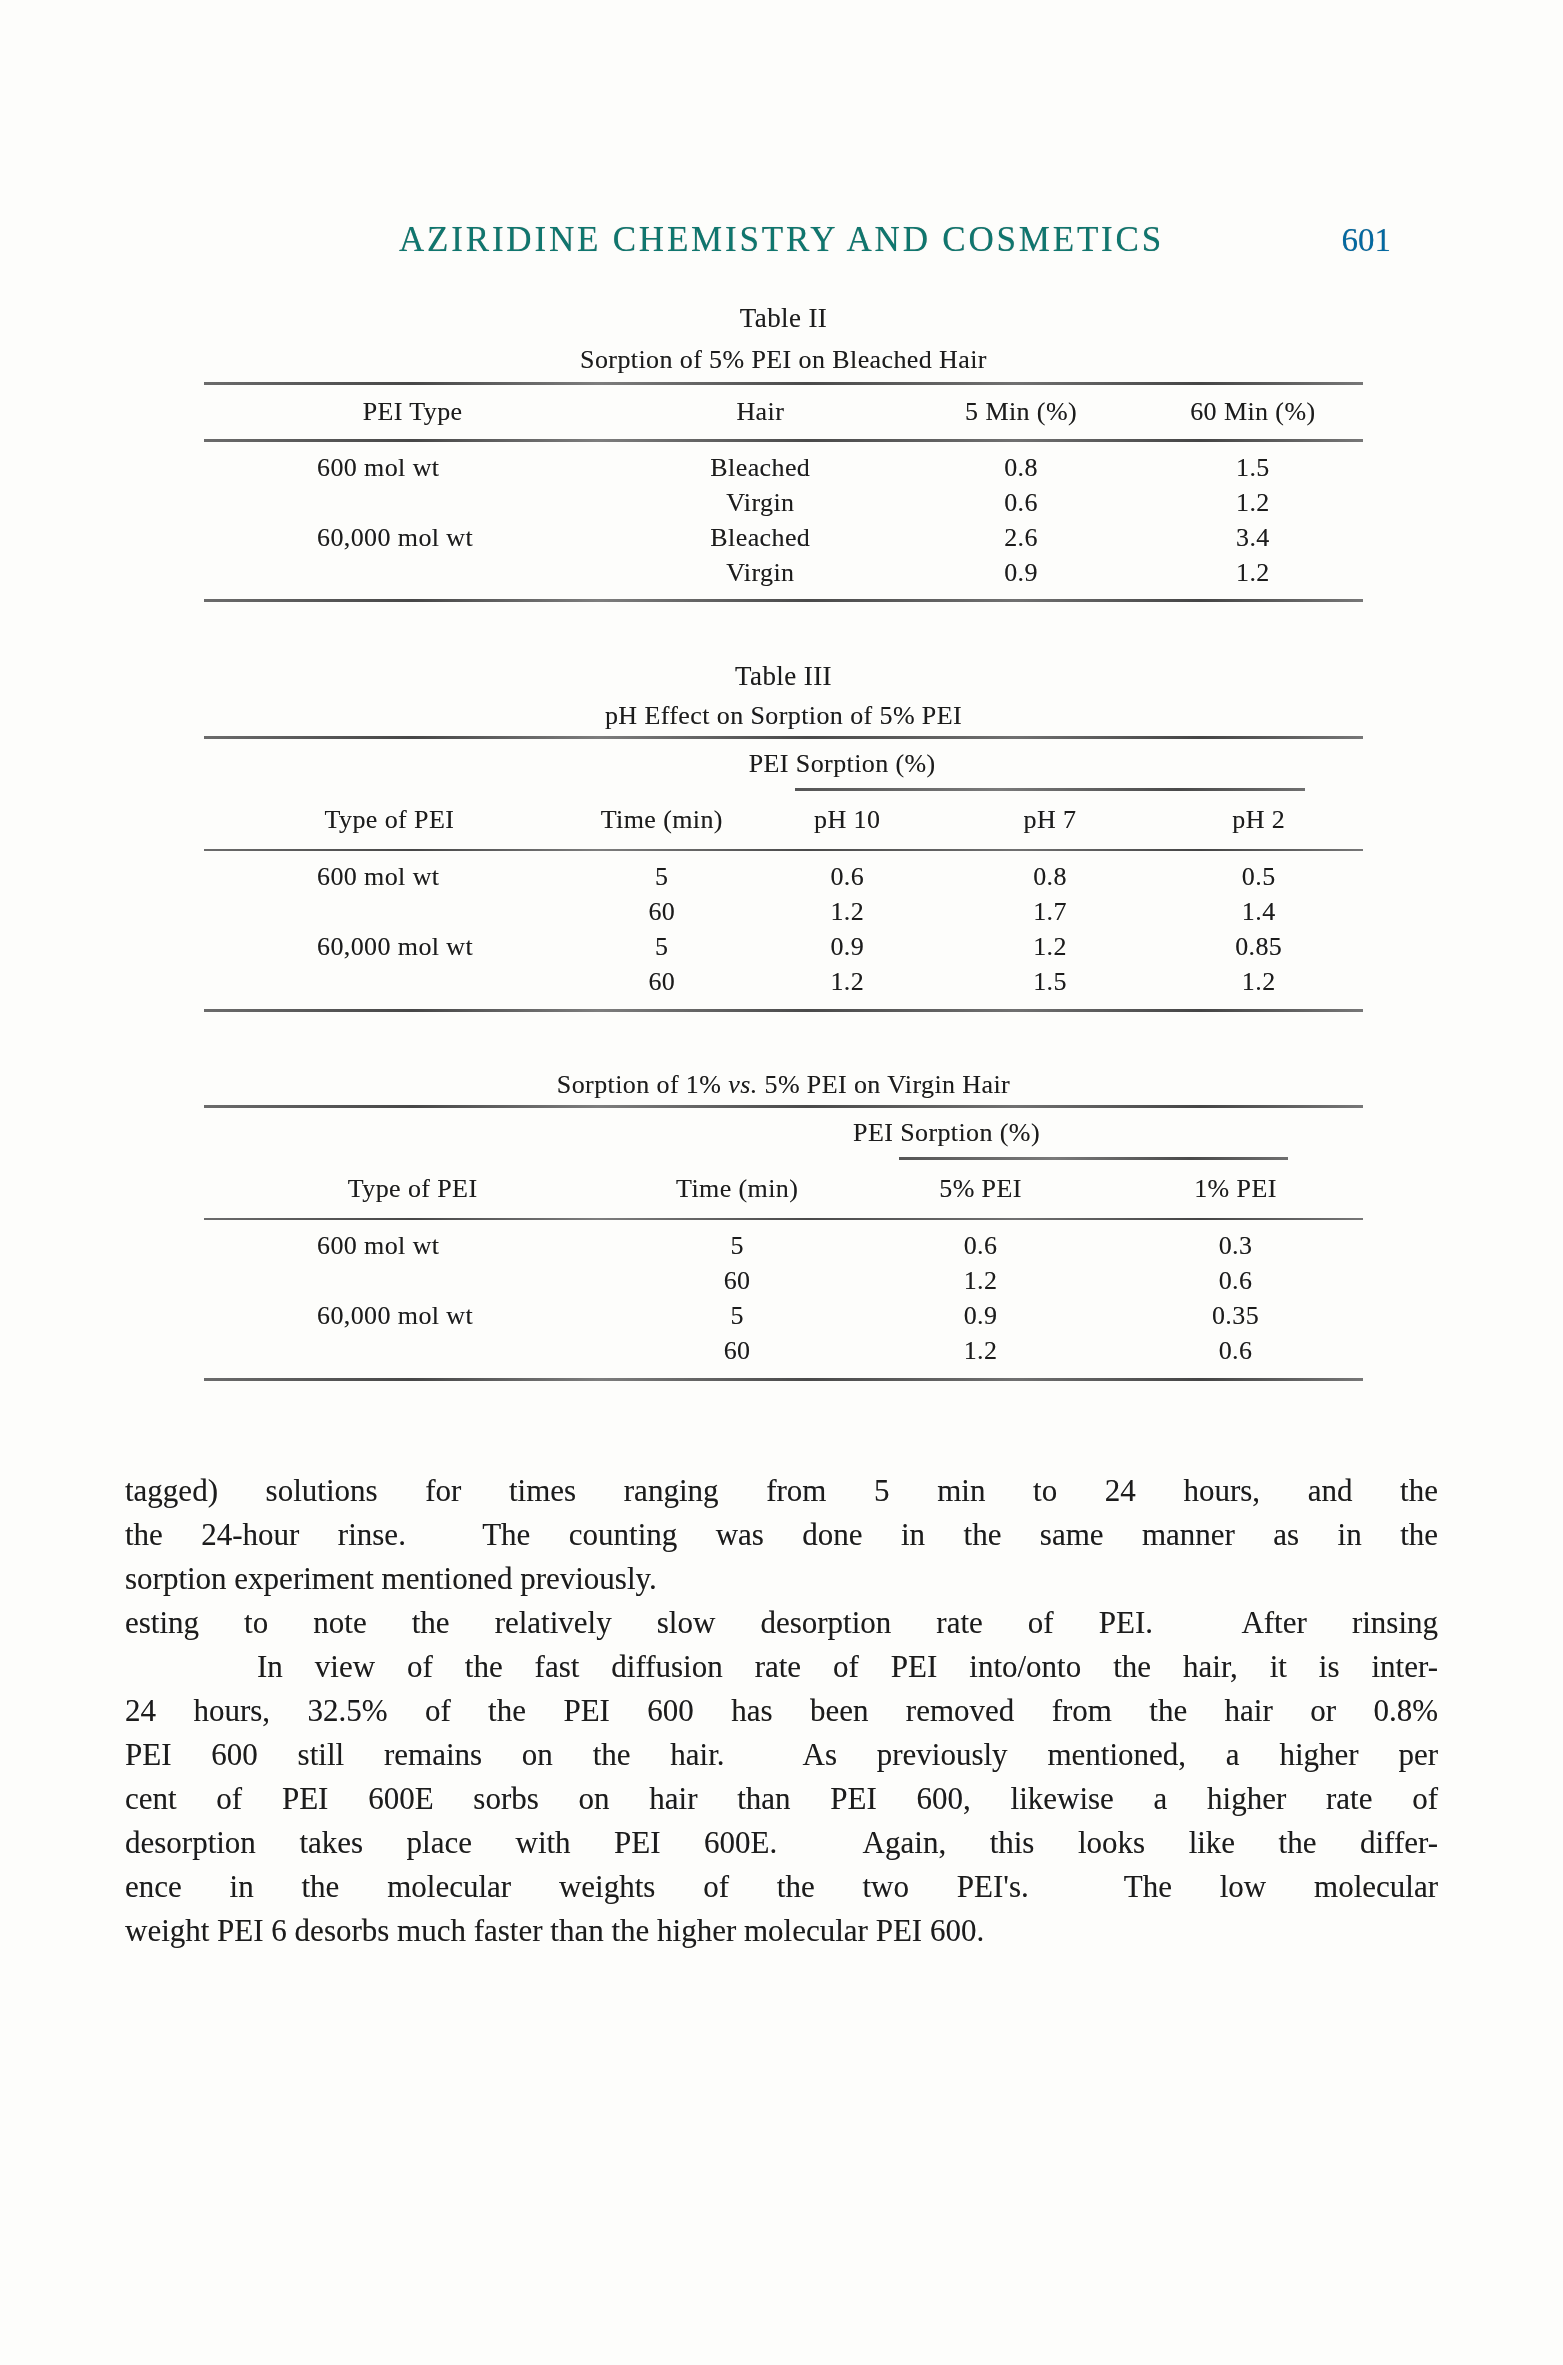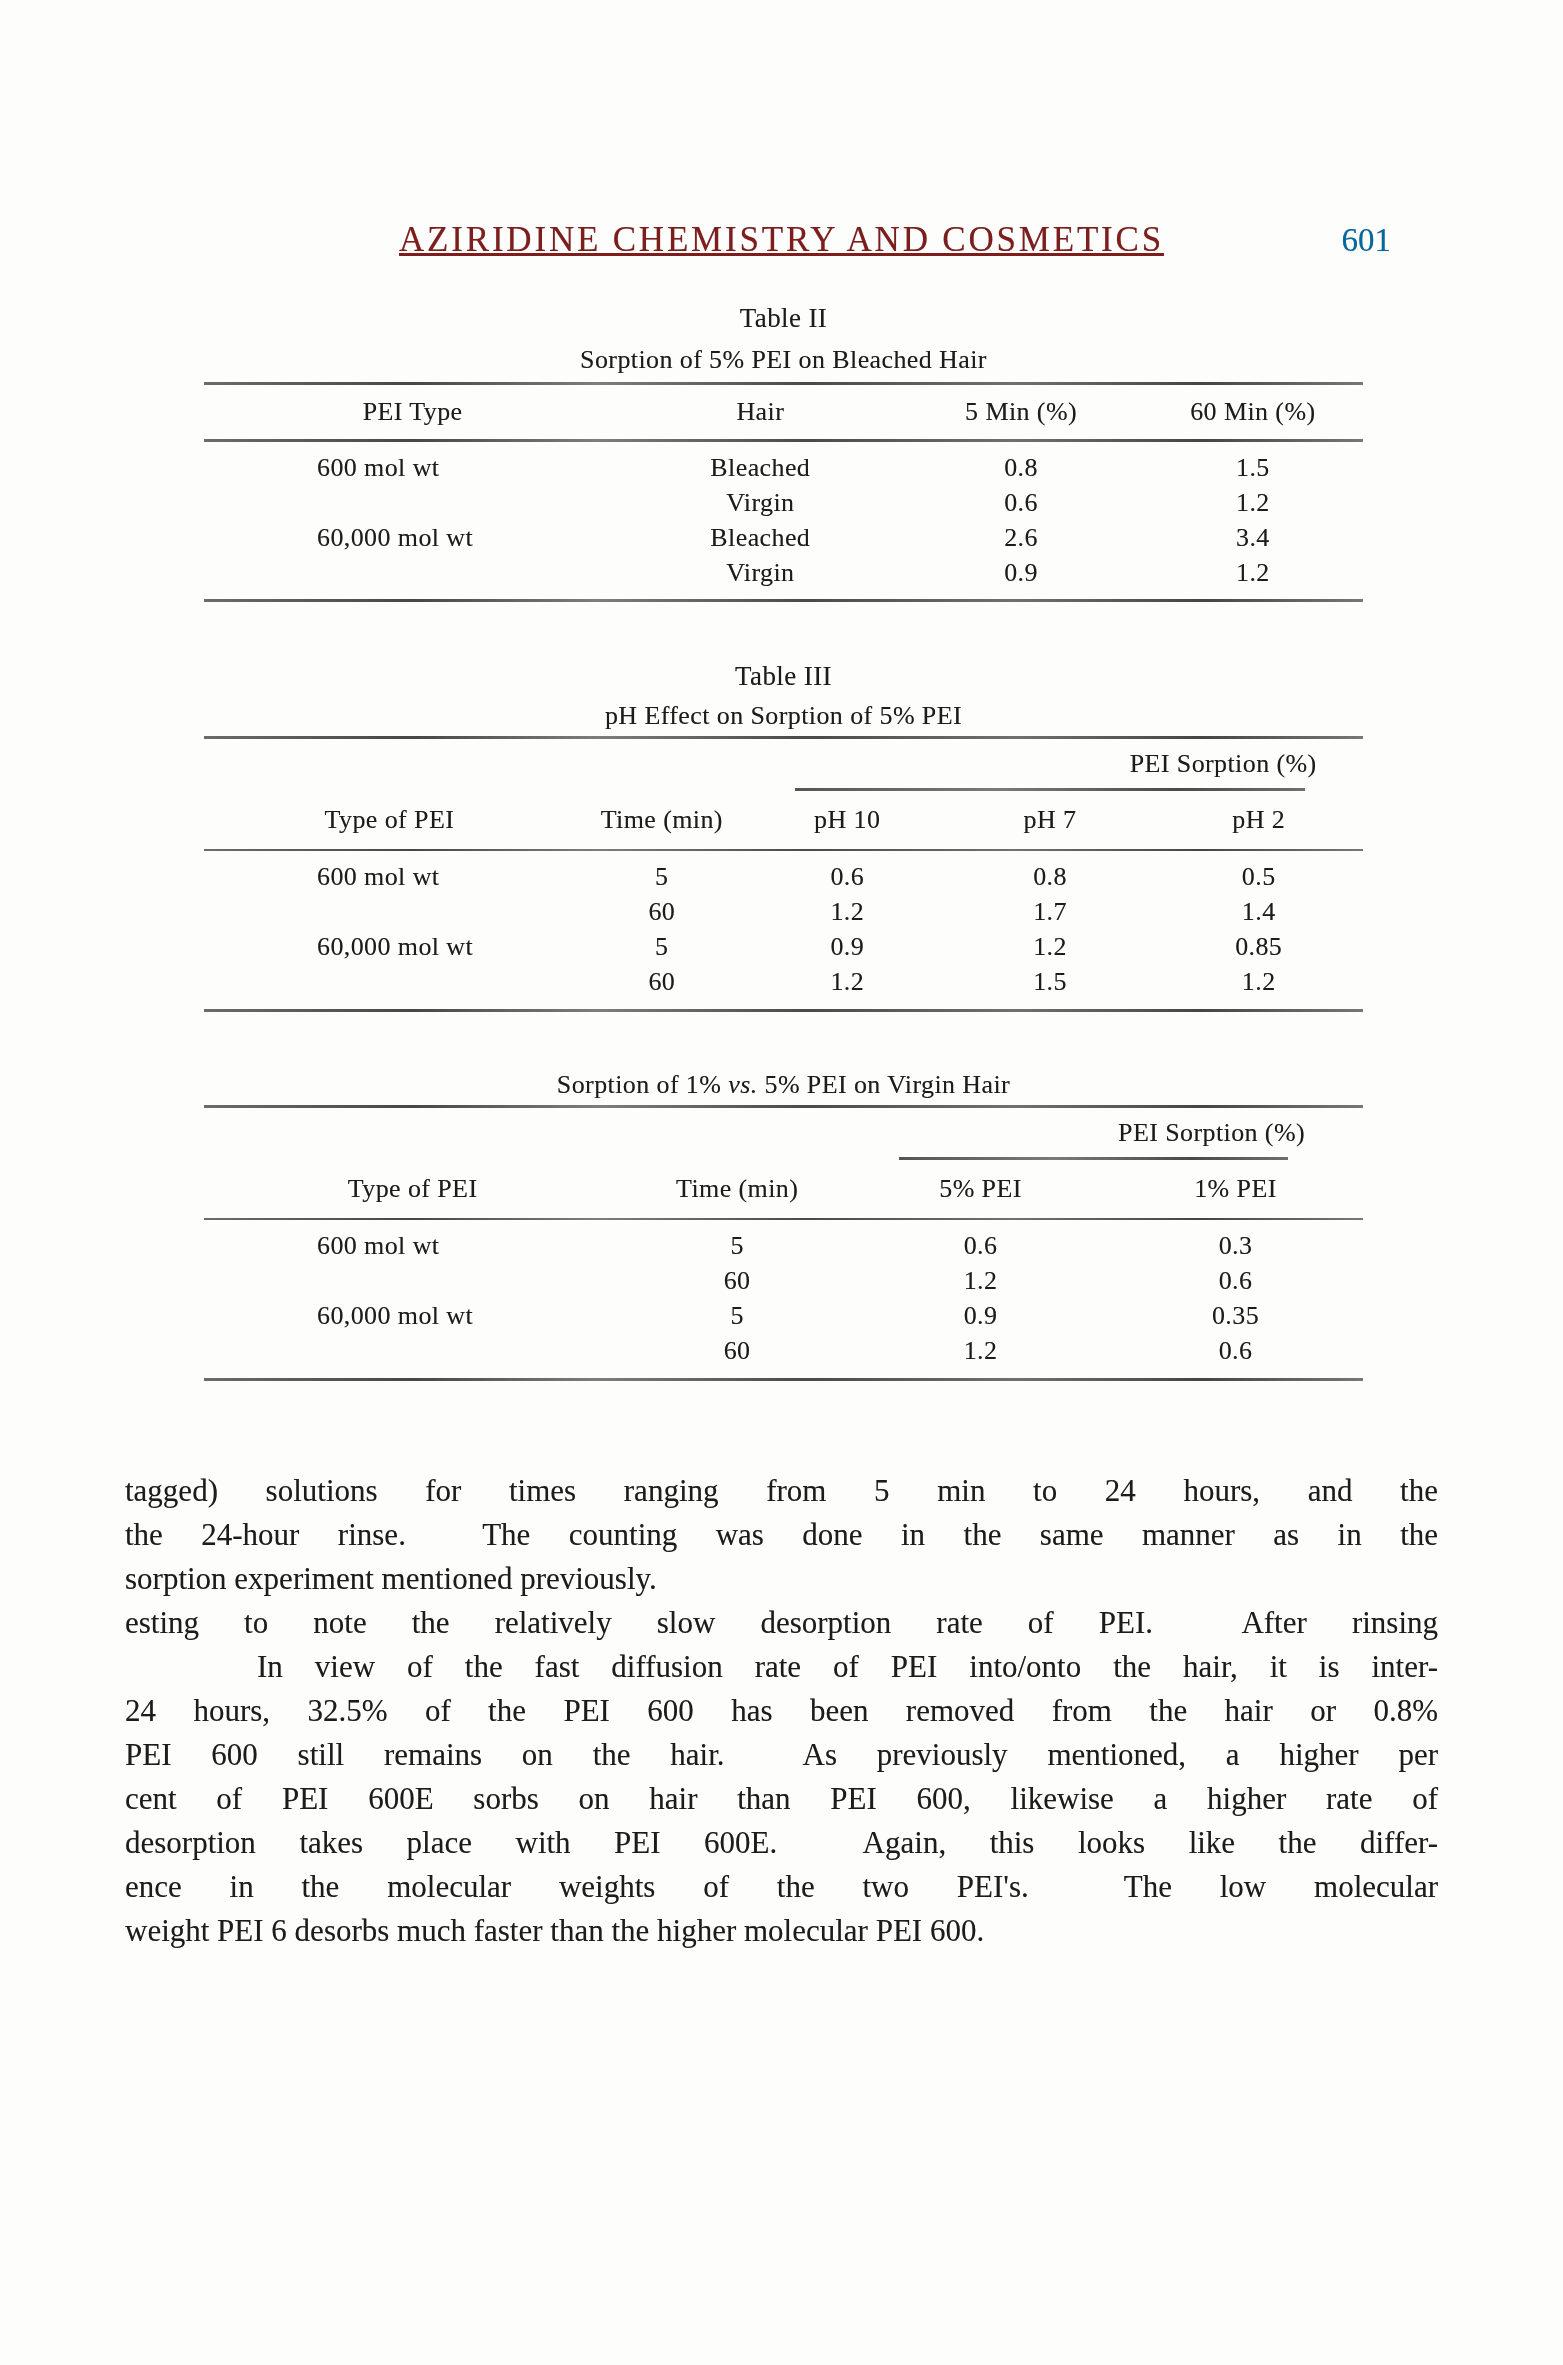--- a/index.html
+++ b/index.html
@@ -11,42 +11,41 @@
     background:#fdfdfb;
     color:#1c1c1c;
     font-family:"Liberation Serif","DejaVu Serif",serif;
     overflow:hidden;
   }
   
   .running-head{
     position:absolute;top:220px;left:0;width:1563px;
     text-align:center;
     font-size:35px;letter-spacing:2.8px;
-    color:#7f1d1d;
+    color:#0f766e;
     text-shadow:0 0 0.7px rgba(0,0,0,.4);
-    text-decoration:underline;
   }
   .page-number{
     position:absolute;top:222px;left:1316px;width:75px;
     font-size:33px;color:#0369a1;text-align:right;
     text-shadow:0 0 0.7px rgba(0,0,0,.4);
   }
   
   .tbl{
     position:absolute;left:204px;width:1159px;
     font-size:26px;letter-spacing:0.4px;
     text-shadow:0 0 0.6px rgba(0,0,0,.35);
   }
   .tbl-title{height:38px;line-height:38px;text-align:center;font-size:27px;}
   .tbl-sub{height:41px;line-height:41px;text-align:center;font-size:26px;white-space:pre;}
   .t2 .tbl-sub{height:45px;line-height:45px;}
   .vs{font-style:italic;}
   .rule{height:2.8px;background:linear-gradient(90deg,#6b6b6b 0%,#474747 18%,#7d7d7d 34%,#4a4a4a 52%,#707070 70%,#454545 86%,#777 100%);}
   .span-row{position:relative;height:49px;}
-  .span-label{position:absolute;top:0;height:49px;line-height:49px;text-align:right;}
+  .span-label{position:absolute;top:0;height:49px;line-height:49px;text-align:left;}
   .t3 .span-label{left:47%;width:49%;}
   .t4 .span-label{left:56%;width:39%;}
   .prule{position:relative;height:2.8px;}
   .prule > div{position:absolute;top:0;height:2.8px;background:linear-gradient(90deg,#555 0%,#7a7a7a 40%,#4a4a4a 75%,#6f6f6f 100%);}
   .t3 .prule > div{left:51%;width:44%;}
   .t4 .prule > div{left:60%;width:33.5%;}
   .hrow{position:relative;height:54px;}
   .t3 .hrow,.t4 .hrow{height:58px;}
   .rows{padding:8.5px 0 9.4px;}
   .trow{position:relative;height:35px;}

